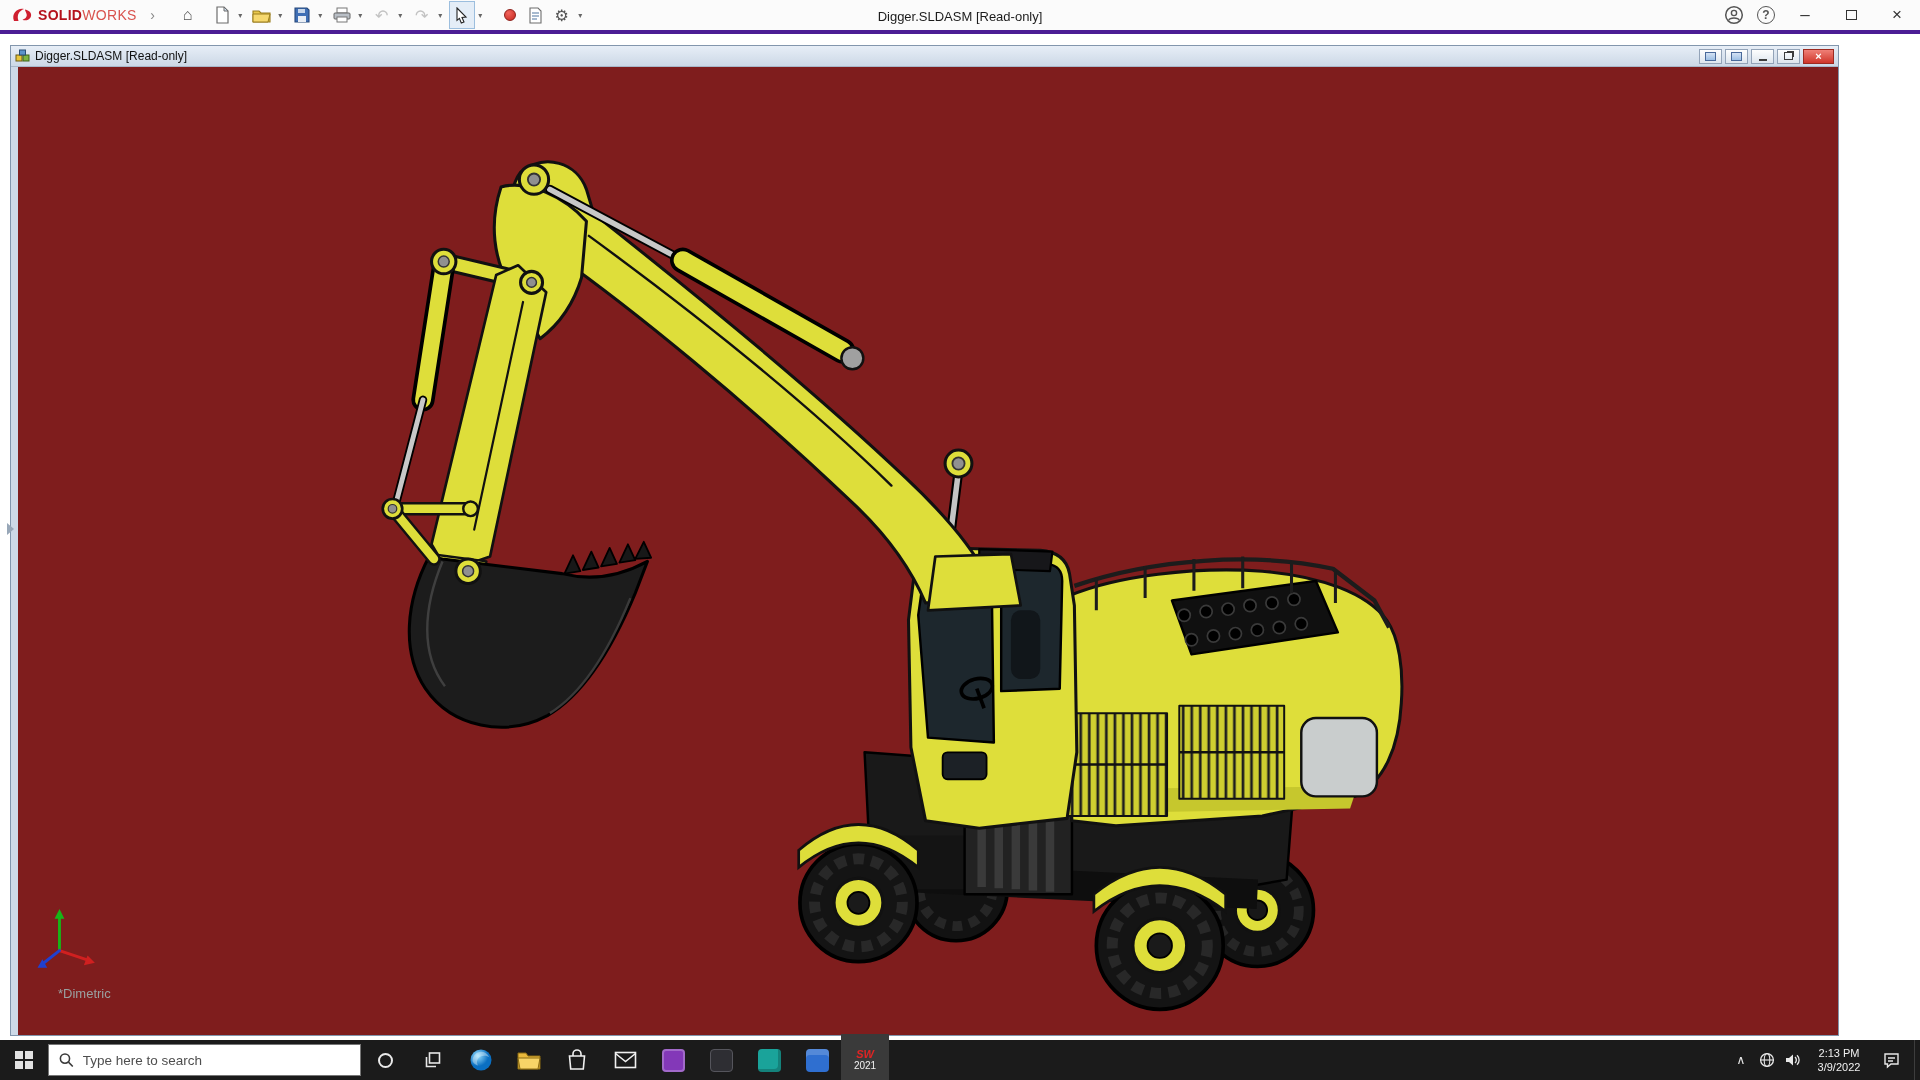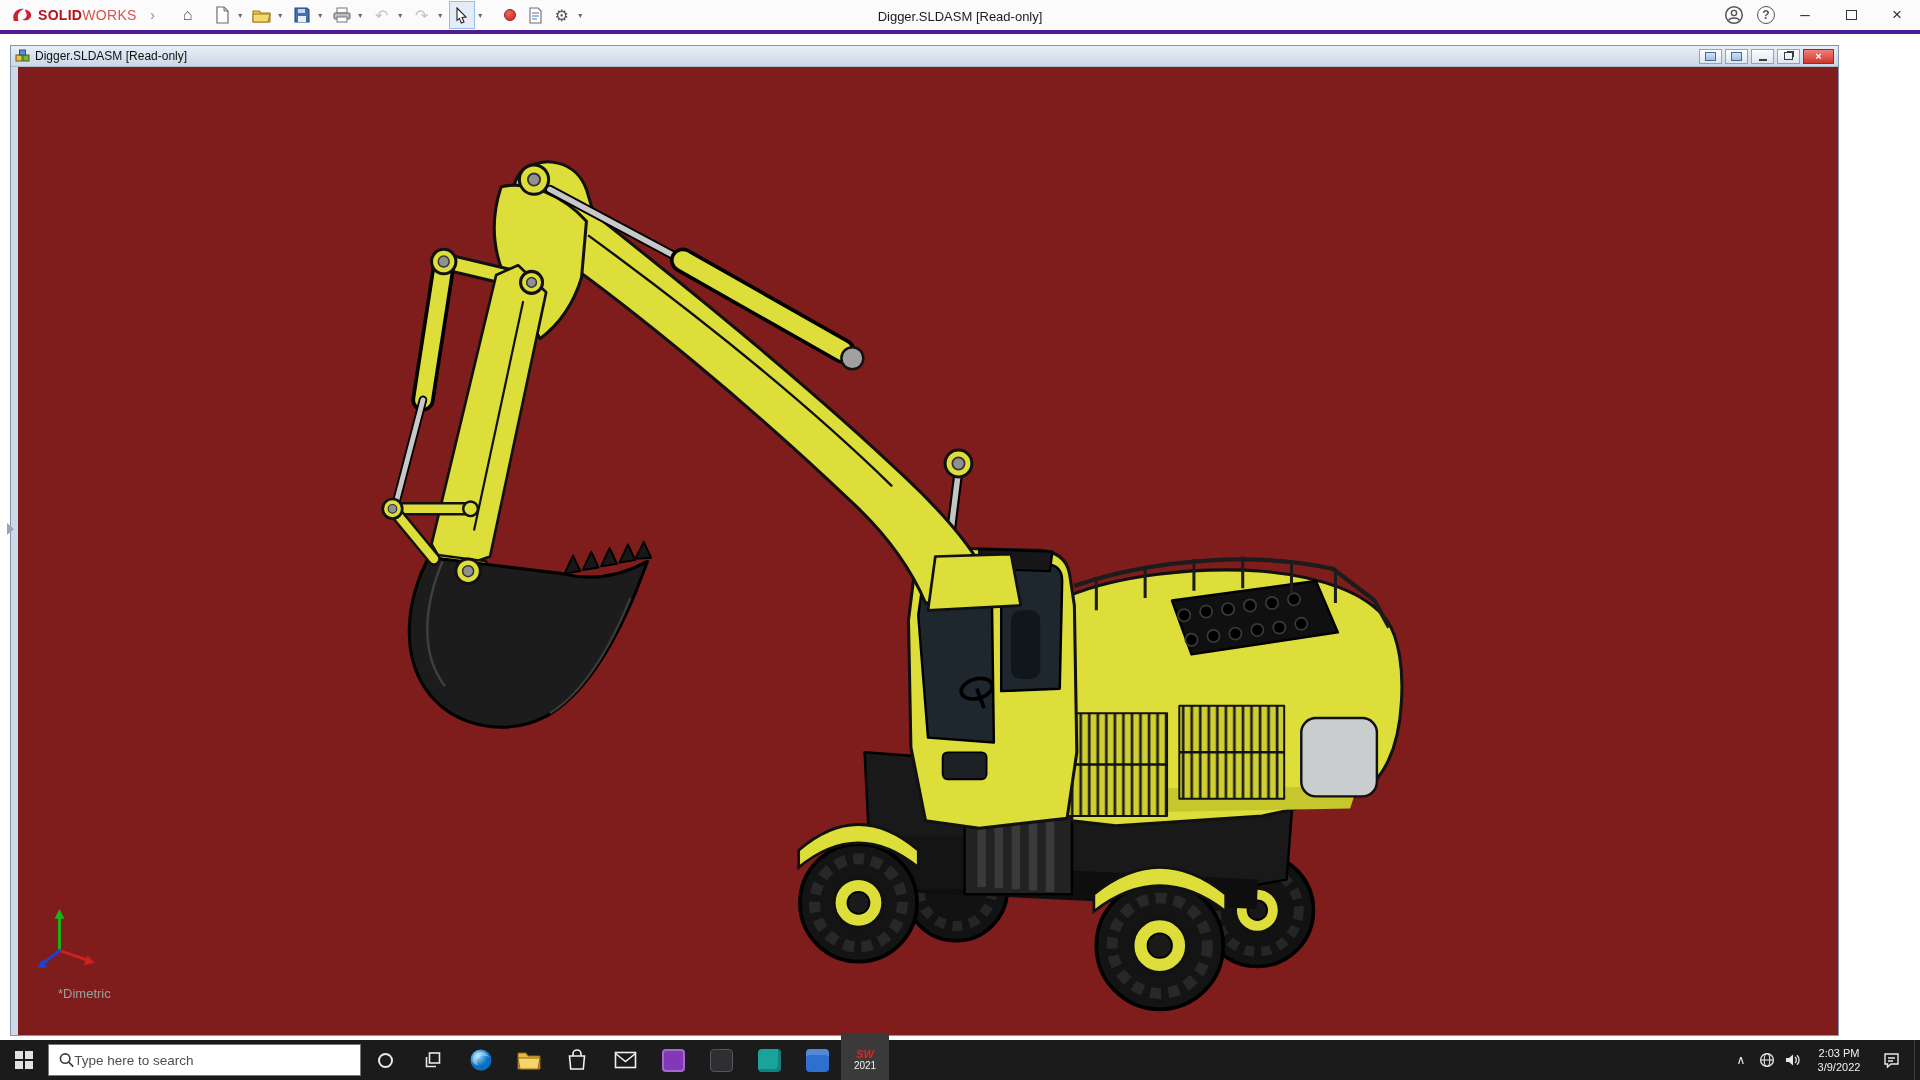--- a/index.html
+++ b/index.html
@@ -63,21 +63,21 @@
             border-top:6px solid transparent; border-bottom:6px solid transparent;
             border-left:7px solid #98a7b8; }
 
   
   .taskbar { position:absolute; left:0; bottom:0; width:1920px; height:40px;
              background:#1b1b1b; display:flex; align-items:center; z-index:100; }
   .startbtn { width:48px; height:40px; display:flex; align-items:center; justify-content:center; }
   .winlogo { display:grid; grid-template-columns:8px 8px; grid-template-rows:8px 8px; gap:2px; }
   .winlogo span { background:#e2e2e2; }
   .searchbox { width:313px; height:32px; background:#ffffff; border:1px solid #767676;
-               display:flex; align-items:center; padding:0 10px; gap:0; }
+               display:flex; align-items:center; padding:0 10px; gap:9px; }
   .searchbox input { border:none; outline:none; width:100%; font-size:13.5px;
                      font-family:"Liberation Sans", sans-serif; color:#222; background:transparent; }
   .searchbox input::placeholder { color:#4e4e4e; }
   .tslot { width:48px; height:52px; display:flex; align-items:center; justify-content:center;
            position:relative; flex-direction:column; }
   .tslot.active-app { background:#3a3a3a; }
   .tslot.active-app::after { content:""; position:absolute; left:6px; right:6px; bottom:0;
                              height:2px; background:#7fb2e5; }
   .cortana-ring { width:15px; height:15px; border:2px solid #eaeaea; border-radius:50%; }
   .tile { width:23px; height:23px; border-radius:4px; }
@@ -454,21 +454,21 @@
         <line x1="1.6" y1="8" x2="14.4" y2="8" stroke="#e8e8e8" stroke-width="1.1"></line>
       </svg>
     </div>
     <div class="trayicon">
       <svg width="16" height="16" viewBox="0 0 16 16">
         <polygon points="1,6 4,6 8,2.5 8,13.5 4,10 1,10" fill="#e8e8e8"></polygon>
         <path d="M10 5 a4 4 0 0 1 0 6 M12 3.2 a6.5 6.5 0 0 1 0 9.6" fill="none" stroke="#e8e8e8" stroke-width="1.3"></path>
       </svg>
     </div>
     <div class="clock">
-      <div>2:03 PM</div>
+      <div>2:13 PM</div>
       <div>3/9/2022</div>
     </div>
     <div class="trayicon" style="width:38px">
       <svg width="17" height="17" viewBox="0 0 17 17">
         <path d="M2 2 h13 v10 h-7 l-3.5 3 v-3 h-2.5 z" fill="none" stroke="#e8e8e8" stroke-width="1.4"></path>
         <path d="M5 6 h7 M5 9 h5" stroke="#e8e8e8" stroke-width="1.3"></path>
       </svg>
     </div>
     <div class="showdesk"></div>
   </div>

